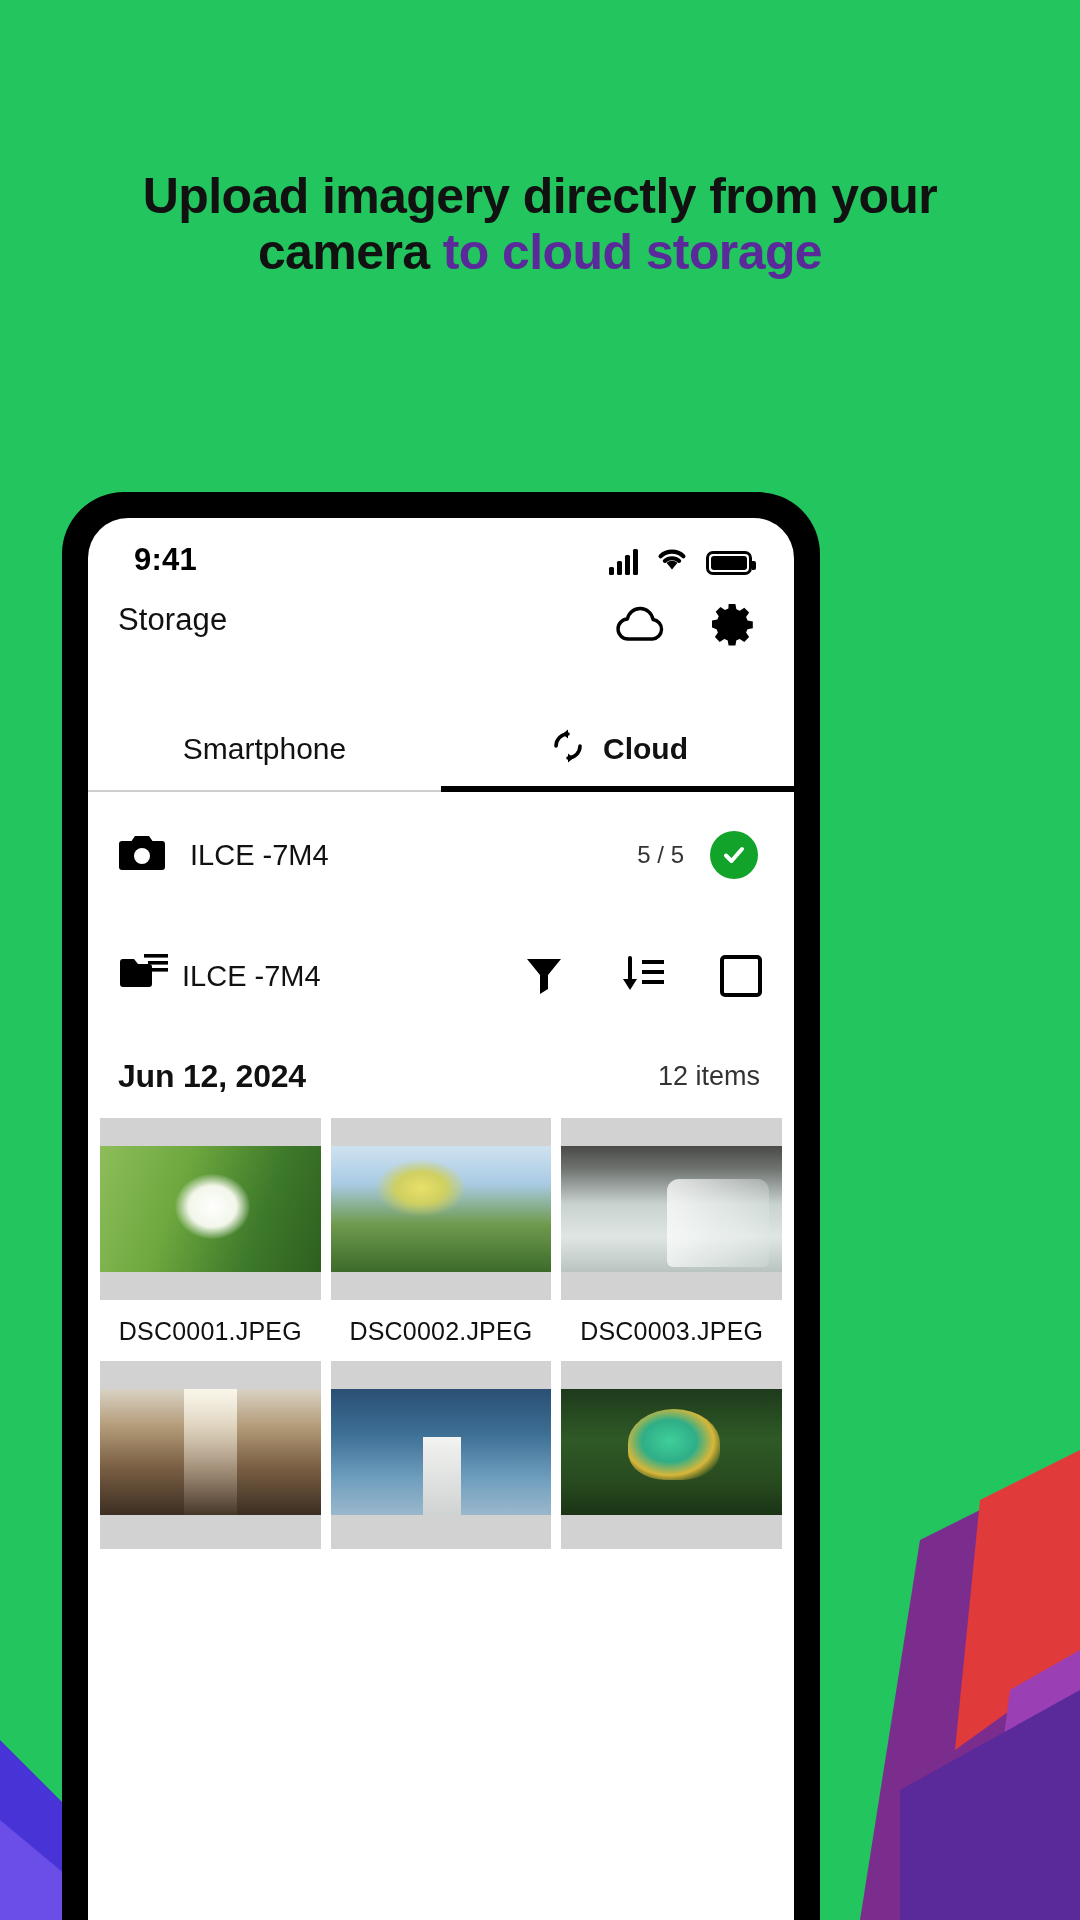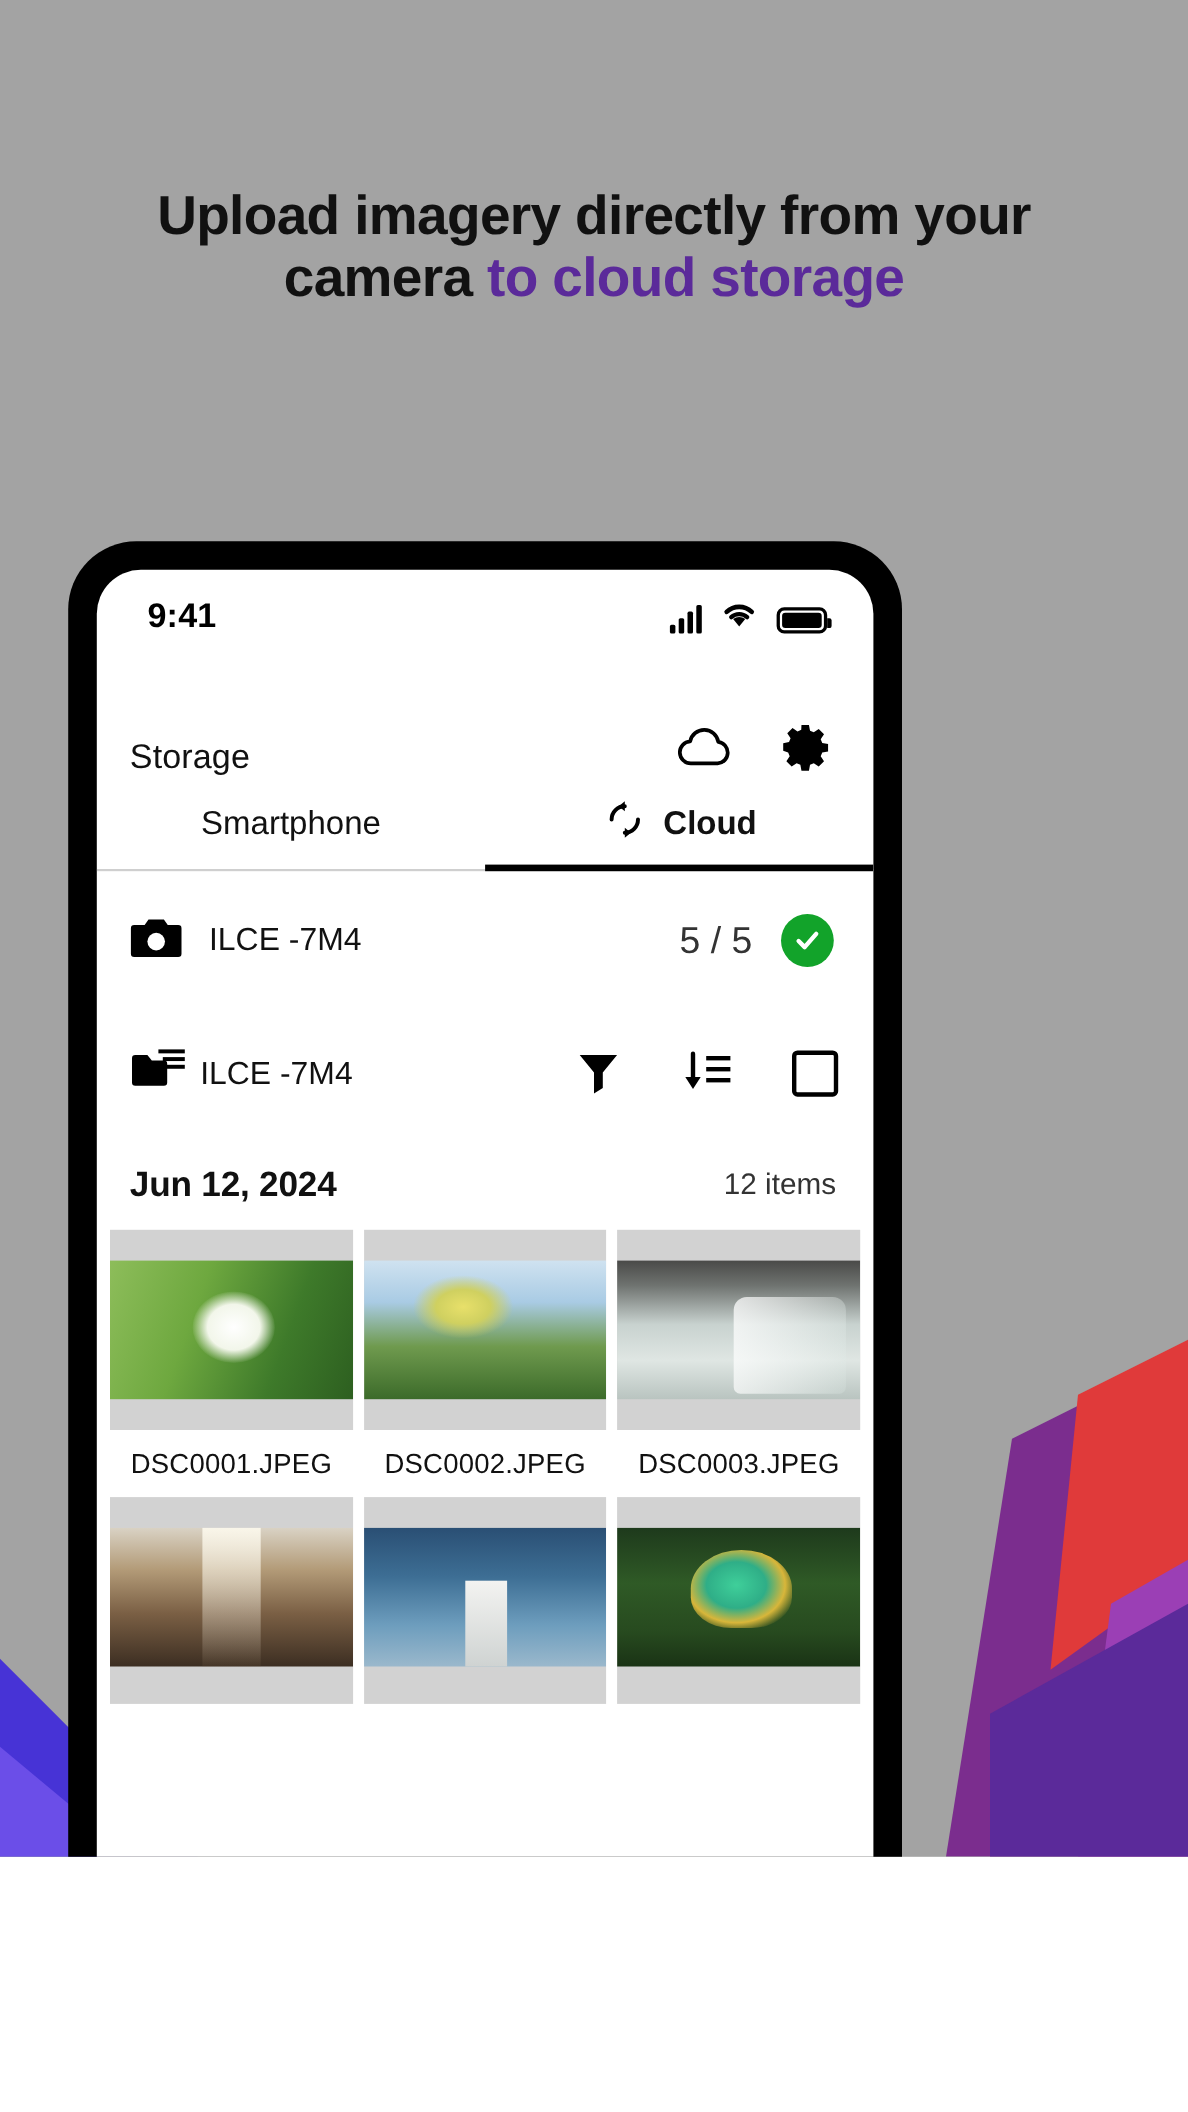--- a/index.html
+++ b/index.html
@@ -2,21 +2,21 @@
 <html><head>
 <meta charset="utf-8">
 <style>
   * { box-sizing: border-box; margin: 0; padding: 0; }
   html, body {
     width: 1080px; height: 1920px;
     background: #ffffff;
     font-family: "Liberation Sans", sans-serif;
     overflow: hidden;
   }
-  .page { position: relative; width: 1080px; height: 1688px; background: #a3a3a3; overflow: hidden; }
+  .page { position: relative; width: 1080px; height: 1920px; background: #22c55e; overflow: hidden; }
 
   
   .deco-right {
     position: absolute; right: 0; bottom: 0; width: 220px; height: 560px; overflow: hidden;
   }
   .deco-left {
     position: absolute; left: 0; bottom: 0; width: 180px; height: 300px; overflow: hidden;
   }
 
   
@@ -65,21 +65,21 @@
     position: relative; padding: 2px;
   }
   .battery::after {
     content:""; position:absolute; right:-7px; top:7px; width:4px; height:9px;
     background:#000; border-radius:0 2px 2px 0;
   }
   .battery span { display:block; width:100%; height:100%; background:#000; border-radius:3px; }
 
   
   .app-header {
-    height: 104px; display: flex; align-items: flex-end;
+    height: 104px; display: flex; align-items: flex-start;
     padding: 0 40px 0 30px;
     gap: 20px;
   }
   .app-title { font-size: 31px; color: #111; flex: 1; letter-spacing: .1px; }
   .hdr-actions { display: flex; align-items: center; gap: 44px; }
 
   
   .tabs { display: flex; height: 86px; position: relative; justify-content: center; }
   .tab {
     flex: 1; display: flex; align-items: center; justify-content: center;
@@ -92,21 +92,21 @@
   .tabs-indicator {
     position: absolute; bottom: 0; left: 50%; width: 50%; height: 6px; background: #000;
   }
 
   
   .device-row {
     height: 126px; display: flex; align-items: center;
     padding: 0 36px 0 30px;
   }
   .device-row .label { font-size: 29px; color: #111; margin-left: 24px; flex: 1; }
-  .count { font-size: 34px; color: #333; margin-right: 26px; margin-left: 20px; }
+  .count { font-size: 24px; color: #333; margin-right: 26px; margin-left: 20px; }
   .check-badge {
     width: 48px; height: 48px; border-radius: 50%;
     background: #12a32a; display: flex; align-items: center; justify-content: center;
   }
 
   
   .folder-row {
     height: 116px; display: flex; align-items: center;
     padding: 0 32px 0 30px;
   }

